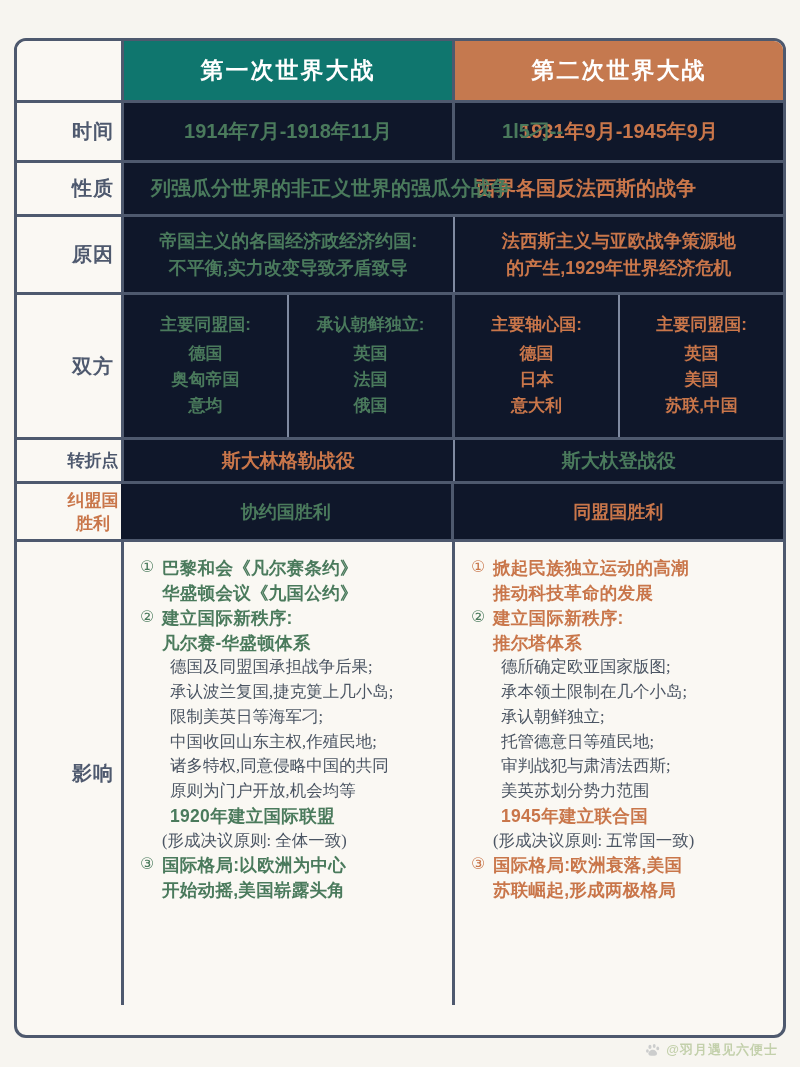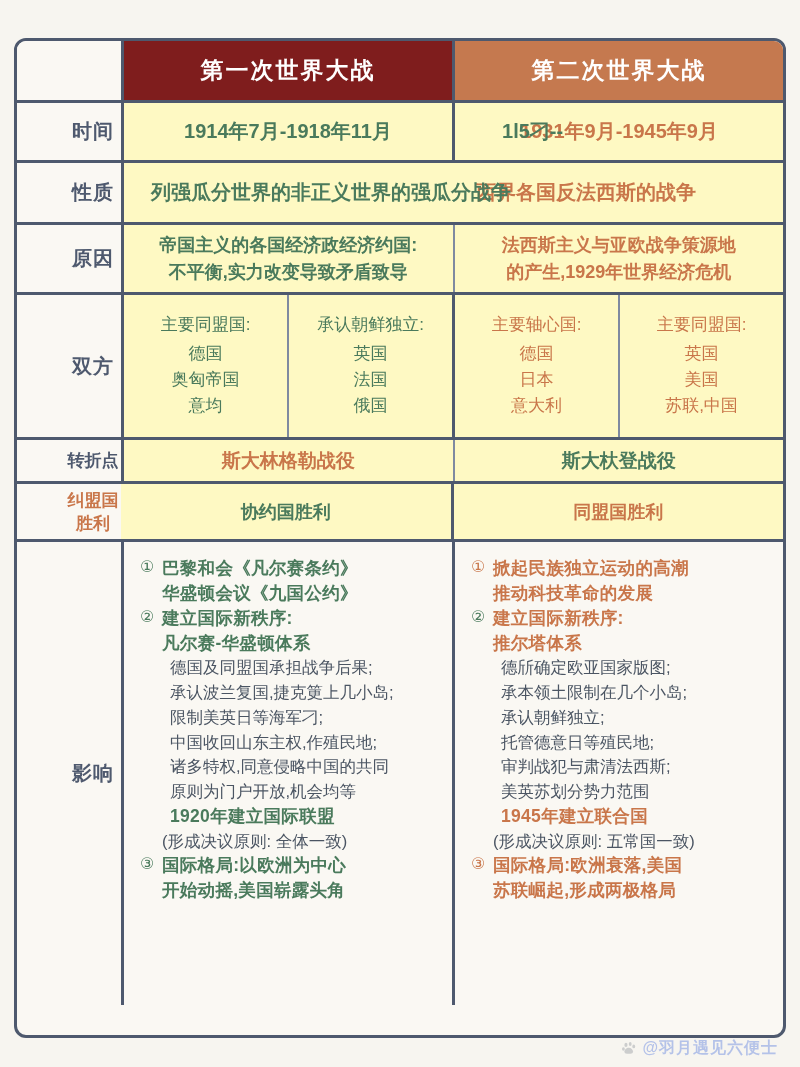--- a/index.html
+++ b/index.html
@@ -41,43 +41,43 @@
   .vsep{border-left:3px solid #4e596e;}
   .vsep-thin{border-left:2px solid #7f8aa0;}
 
   .cell{
     flex:1;
     display:flex;flex-direction:column;
     align-items:center;justify-content:center;
     box-sizing:border-box;
     text-align:center;
     padding:4px 6px;
-    background:#fef9c3;
+    background:#0f172a;
   }
   .green{color:#4a7a5c;}
   .orange{color:#c9764a;}
 
   
   .hdr-row{height:62px;}
   .hdr{
     flex:1;display:flex;align-items:center;justify-content:center;
     font-size:23px;font-weight:bold;color:#ffffff;letter-spacing:2px;
     box-sizing:border-box;
   }
-  .hdr.g{background:#7f1d1d;}
+  .hdr.g{background:#0f766e;}
   .hdr.o{background:#c5794f;}
 
   .r-time{height:60px;}
   .r-time .cell{font-size:20px;font-weight:bold;}
-  .r-nature{height:62px;}
+  .r-nature{height:54px;}
   .r-nature .cell{font-size:20px;font-weight:bold;white-space:nowrap;}
-  .r-cause{height:70px;}
+  .r-cause{height:78px;}
   .r-cause .cell{font-size:18px;font-weight:bold;line-height:1.45;white-space:nowrap;}
   .r-sides{height:145px;}
-  .r-sides .cell{font-size:17px;font-weight:normal;line-height:1.55;}
+  .r-sides .cell{font-size:17px;font-weight:bold;line-height:1.55;}
   .r-sides .cell .h{margin-bottom:2px;}
   .r-turn{height:44px;}
   .r-turn .cell{font-size:19px;font-weight:bold;}
   .r-result{height:58px;}
   .r-result .cell{font-size:18px;font-weight:bold;}
   .r-result .lbl{font-size:17px;color:#c9764a;letter-spacing:0;}
   .r-impact{height:calc(1000px - 62px - 60px - 62px - 78px - 145px - 54px - 58px - 18px);}
 
   
   .impact-col{
@@ -89,33 +89,33 @@
     background:#faf8f3;
   }
   .ln{display:flex;align-items:flex-start;line-height:1.42;}
   .num{
     display:inline-block;width:22px;min-width:22px;
     font-size:16px;line-height:1.42;
   }
   .bold{font-weight:bold;font-size:17.5px;letter-spacing:0.3px;}
   .plain{
     color:#4b5563;font-weight:normal;font-size:16.5px;
-    font-family:Liberation Sans, sans-serif;
+    font-family:Liberation Serif, serif;
     line-height:1.5;
   }
   .ind{padding-left:22px;}
   .ind2{padding-left:30px;}
 
   
   .wm{
     position:absolute;right:22px;bottom:8px;
     display:flex;align-items:center;gap:4px;
     opacity:.30;
-    color:#1d4ed8;
-    font-size:16px;
+    color:#4d7c0f;
+    font-size:13px;
     letter-spacing:1px;
     font-weight:bold;
   }
   .wm .paw{width:17px;height:17px;}
 </style>
 </head>
 <body>
 
 <div class="sheet">
 

